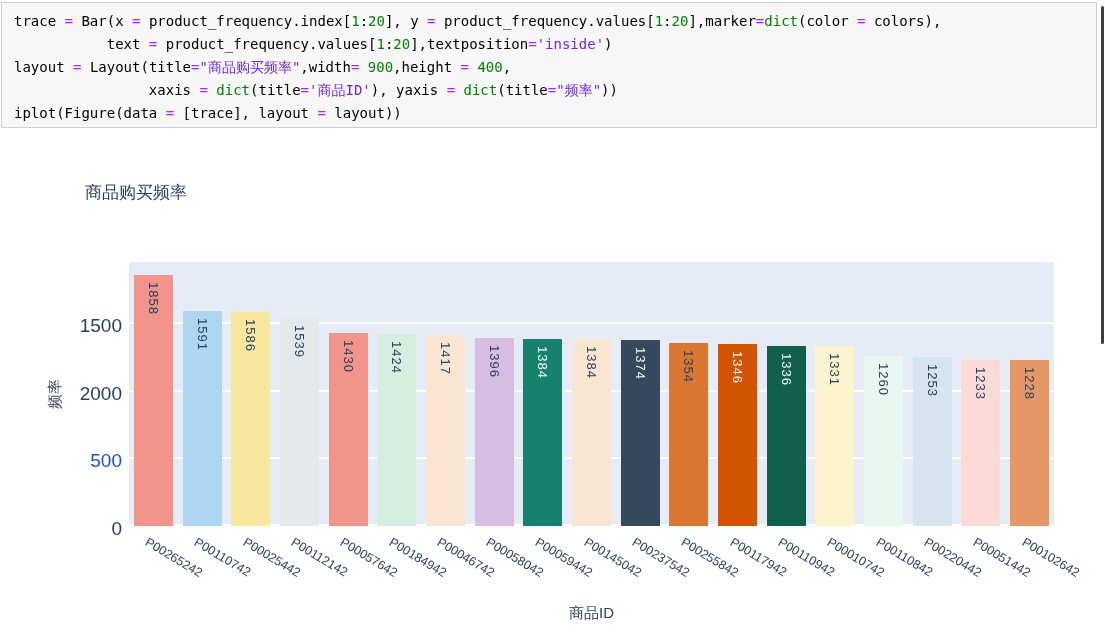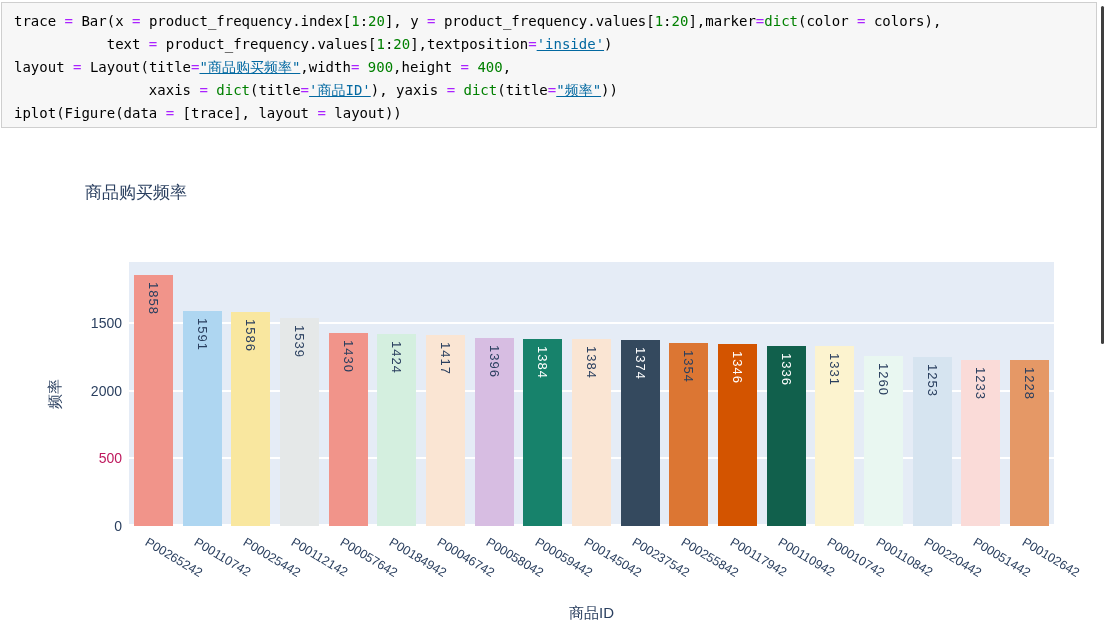--- a/index.html
+++ b/index.html
@@ -12,21 +12,21 @@
     position:absolute;left:1px;top:2px;width:1096px;height:126px;
     box-sizing:border-box;background:#f7f7f7;border:1px solid #cfcfcf;
     padding:7px 8px 0 12px;
     font-family:"DejaVu Sans Mono",monospace;font-size:14px;line-height:23px;
     color:#000;white-space:pre;overflow:hidden;
   }
   .code-line{white-space:pre;}
   .tk-p{color:#000000;}
   .tk-o{color:#AA22FF;}
   .tk-n{color:#008000;}
-  .tk-s{color:#0369a1;text-decoration:underline;}
+  .tk-s{color:#6d28d9;}
   .tk-b{color:#008000;}
   
   .scroll-thumb{
     position:absolute;right:1px;top:6px;width:3px;height:338px;
     background:#3f3f3f;border-radius:2px;
   }
   
   .chart-title{
     position:absolute;left:85px;top:181px;font-size:17px;color:#2a3f5f;
   }
@@ -42,21 +42,21 @@
   }
   .bar{
     position:absolute;bottom:0;width:39px;
   }
   .bar-label{
     writing-mode:vertical-rl;display:block;margin:7px auto 0;
     font-size:13px;letter-spacing:1px;
   }
   .y-tick{
     position:absolute;left:0;width:122px;text-align:right;
-    font-size:14px;color:#2a3f5f;
+    font-size:19px;color:#2a3f5f;
   }
   .x-tick{
     position:absolute;white-space:nowrap;font-size:12.5px;color:#2a3f5f;
     transform-origin:0 0;transform:rotate(31deg);
   }
   .x-title{
     position:absolute;left:129px;top:604px;width:925px;text-align:center;
     font-size:15px;color:#2a3f5f;
   }
   .y-title{
@@ -131,21 +131,21 @@
       </div>
       <div class="bar" style="left: 832.474px; height: 166.502px; background: rgb(250, 219, 216);">
         <span class="bar-label" style="color: rgb(42, 63, 95);">1233</span>
       </div>
       <div class="bar" style="left: 881.158px; height: 165.827px; background: rgb(229, 152, 102);">
         <span class="bar-label" style="color: rgb(42, 63, 95);">1228</span>
       </div>
     </div>
   <div id="yTicks">
       <div class="y-tick" style="color: rgb(42, 63, 95); top: 518px;">0</div>
-      <div class="y-tick" style="color: #be185d; top: 450.481px;">500</div>
+      <div class="y-tick" style="color: #1d4ed8; top: 450.481px;">500</div>
       <div class="y-tick" style="color: rgb(42, 63, 95); top: 382.962px;">2000</div>
       <div class="y-tick" style="color: rgb(42, 63, 95); top: 315.442px;">1500</div>
     </div>
   <div id="xTicks">
       <div class="x-tick" style="color: rgb(42, 63, 95); transform: rotate(31deg); left: 150.342px; top: 535px;">P00265242</div>
       <div class="x-tick" style="color: rgb(42, 63, 95); transform: rotate(31deg); left: 199.026px; top: 535px;">P00110742</div>
       <div class="x-tick" style="color: rgb(42, 63, 95); transform: rotate(31deg); left: 247.711px; top: 535px;">P00025442</div>
       <div class="x-tick" style="color: rgb(42, 63, 95); transform: rotate(31deg); left: 296.395px; top: 535px;">P00112142</div>
       <div class="x-tick" style="color: rgb(42, 63, 95); transform: rotate(31deg); left: 345.079px; top: 535px;">P00057642</div>
       <div class="x-tick" style="color: rgb(42, 63, 95); transform: rotate(31deg); left: 393.763px; top: 535px;">P00184942</div>

